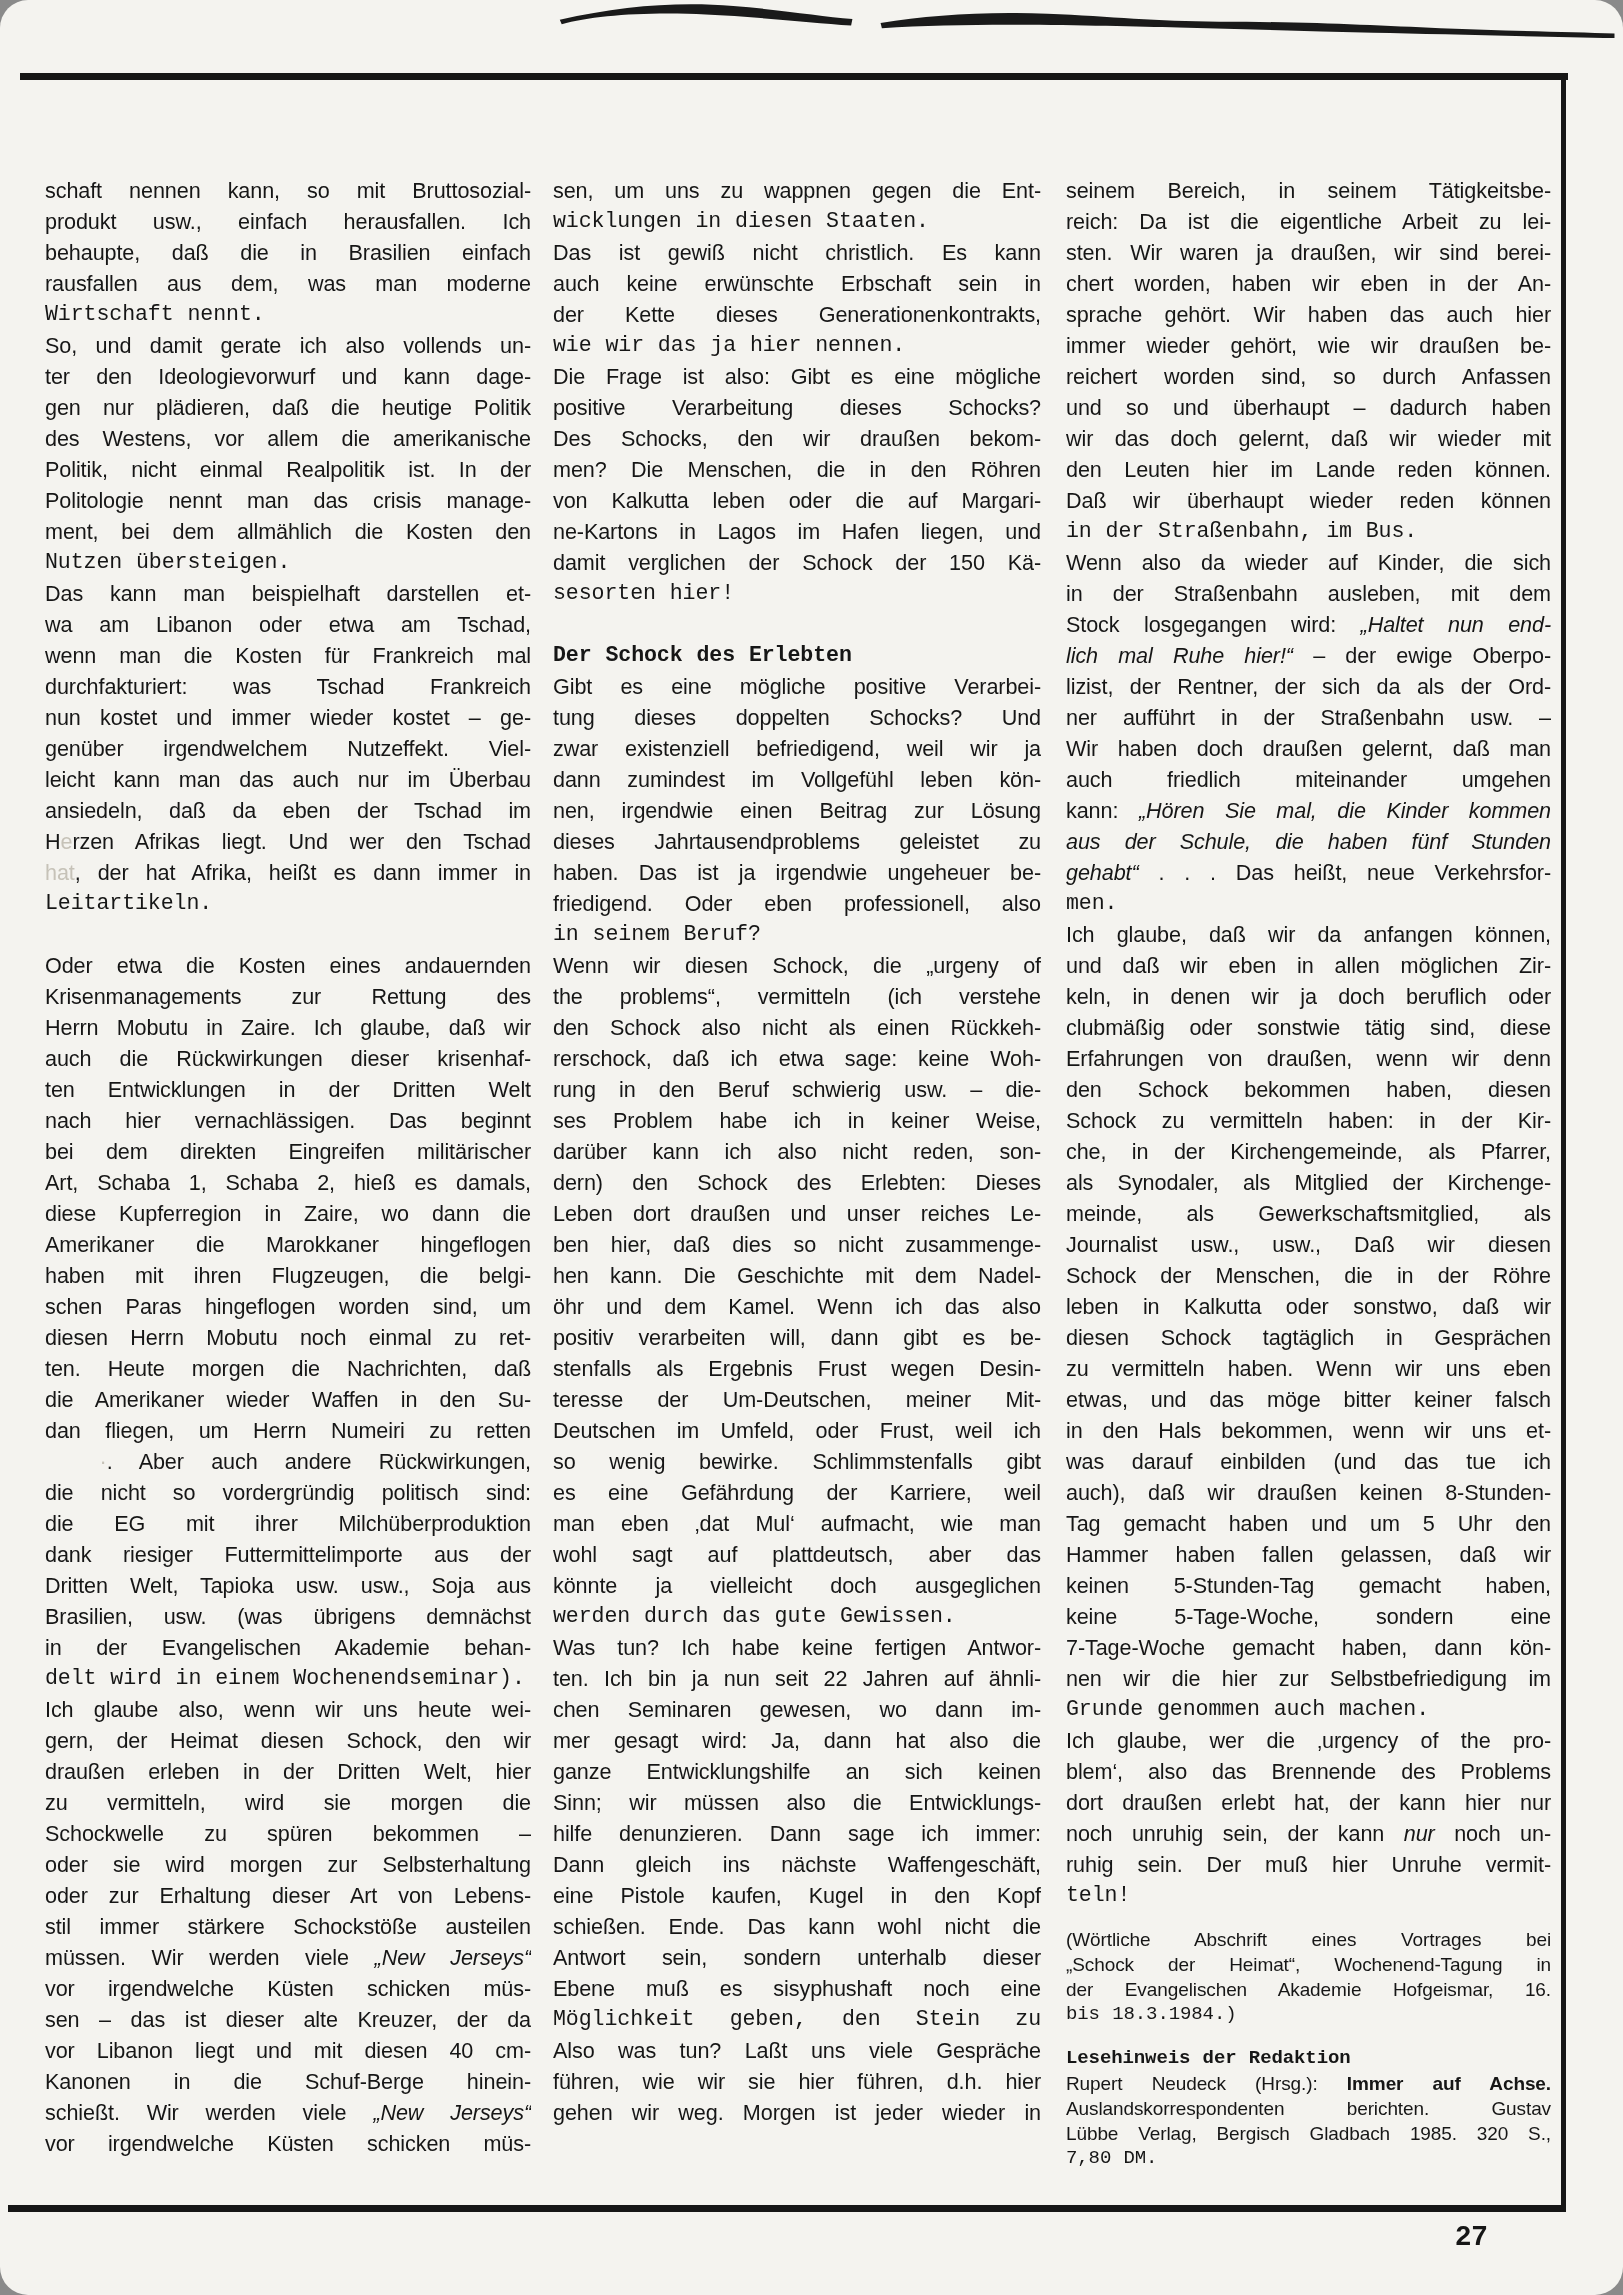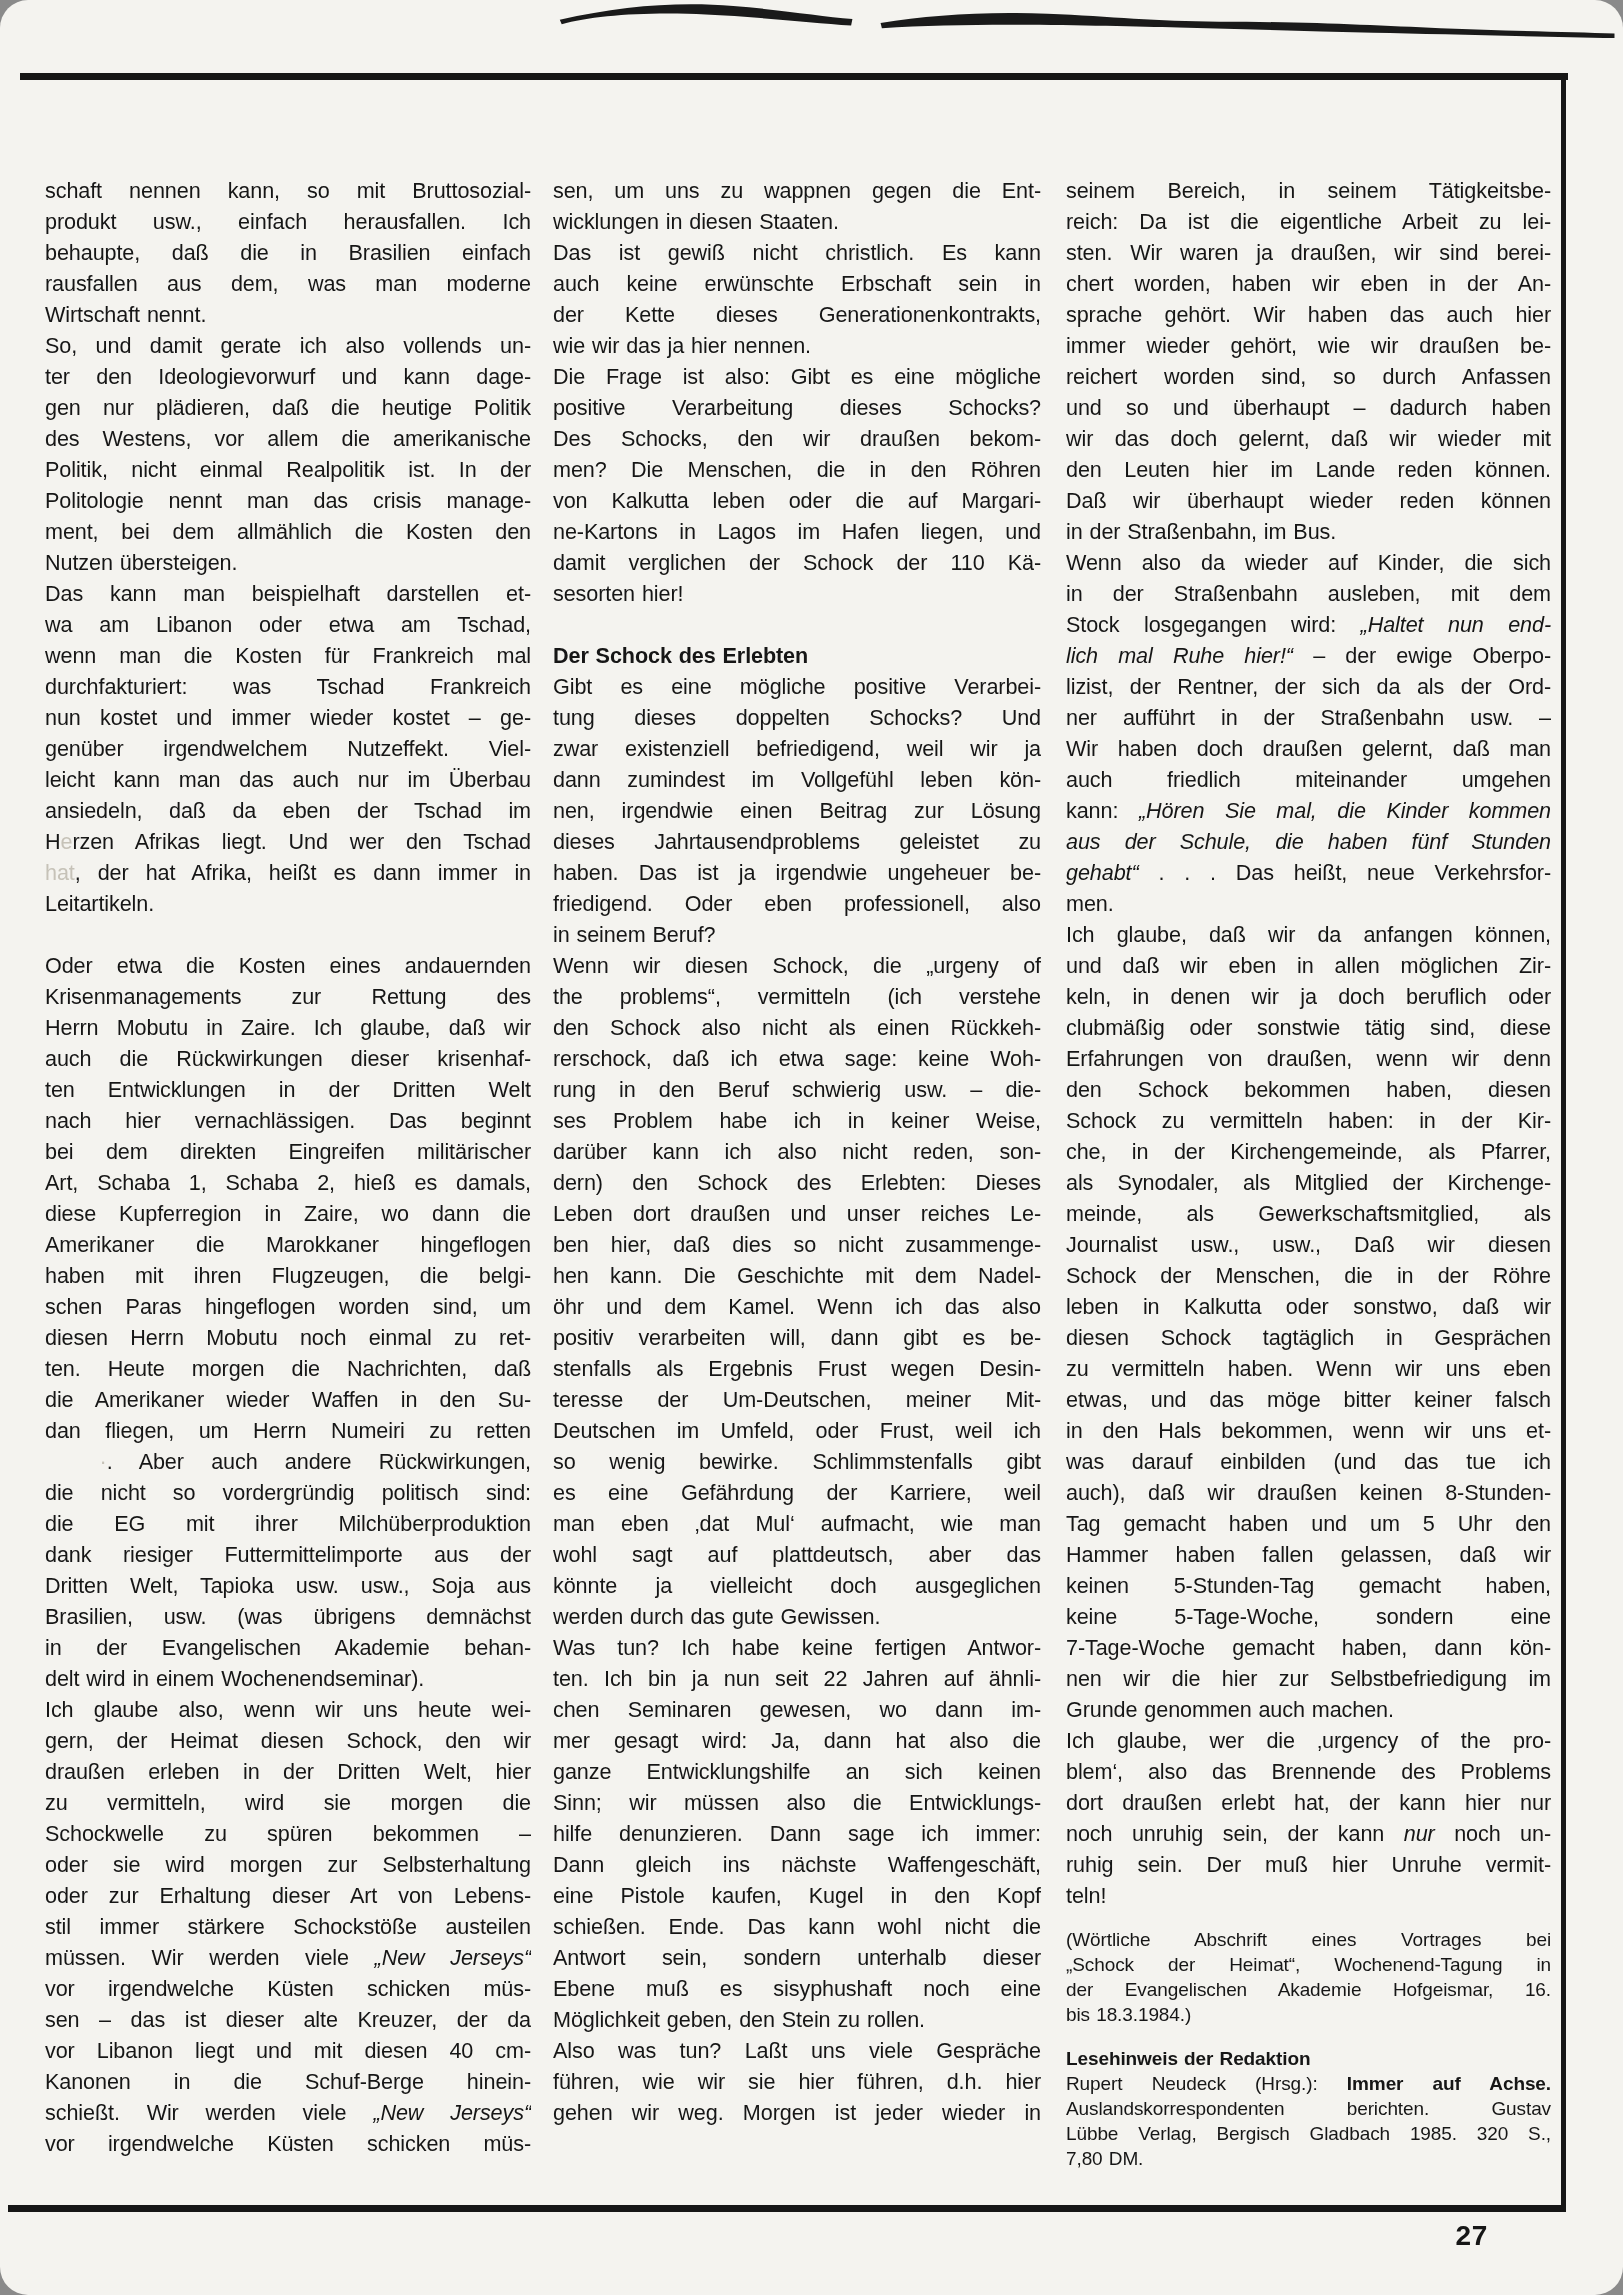--- a/index.html
+++ b/index.html
@@ -14,21 +14,21 @@
   #bottom-rule{left:7.9px;top:2205px;width:1558px;height:6.5px;}
   .col{position:absolute;top:175px;}
   #col-0{left:45px;width:486px;}
   #col-1{left:553px;width:488px;}
   #col-2{left:1066px;width:485px;}
   .line{
     position:relative;font-size:21.6px;line-height:31px;height:31px;
     text-align:justify;text-align-last:justify;white-space:pre-wrap;
     letter-spacing:-0.1px;word-spacing:1px;overflow:hidden;
   }
-  .line.last{text-align-last:left;}
+  .line.last{text-align-last:left;font-family:Liberation Mono, monospace;}
   .line.small{font-size:19px;line-height:25px;height:25px;}
   .line.bold{font-weight:bold;}
   .line.dot::before{
     content:"";position:absolute;left:-19.6px;top:12.4px;width:7.2px;height:7.2px;
     background:var(--ink);border-radius:50%;
   }
   .seg-i{font-style:italic;}
   .seg-b{font-weight:bold;}
   .seg-f{color:var(--faded);}
   .linegap{width:100%;}
@@ -124,21 +124,21 @@
       <div class="line">Das ist gewiß nicht christlich. Es kann</div>
       <div class="line">auch keine erwünschte Erbschaft sein in</div>
       <div class="line">der Kette dieses Generationenkontrakts,</div>
       <div class="line last">wie wir das ja hier nennen.</div>
       <div class="line">Die Frage ist also: Gibt es eine mögliche</div>
       <div class="line">positive Verarbeitung dieses Schocks?</div>
       <div class="line">Des Schocks, den wir draußen bekom-</div>
       <div class="line">men? Die Menschen, die in den Röhren</div>
       <div class="line">von Kalkutta leben oder die auf Margari-</div>
       <div class="line">ne-Kartons in Lagos im Hafen liegen, und</div>
-      <div class="line">damit verglichen der Schock der 110 Kä-</div>
+      <div class="line">damit verglichen der Schock der 150 Kä-</div>
       <div class="line last">sesorten hier!</div>
       <div class="linegap" style="height: 31px;"></div>
       <div class="line last bold">Der Schock des Erlebten</div>
       <div class="line">Gibt es eine mögliche positive Verarbei-</div>
       <div class="line">tung dieses doppelten Schocks? Und</div>
       <div class="line">zwar existenziell befriedigend, weil wir ja</div>
       <div class="line">dann zumindest im Vollgefühl leben kön-</div>
       <div class="line">nen, irgendwie einen Beitrag zur Lösung</div>
       <div class="line">dieses Jahrtausendproblems geleistet zu</div>
       <div class="line">haben. Das ist ja irgendwie ungeheuer be-</div>

